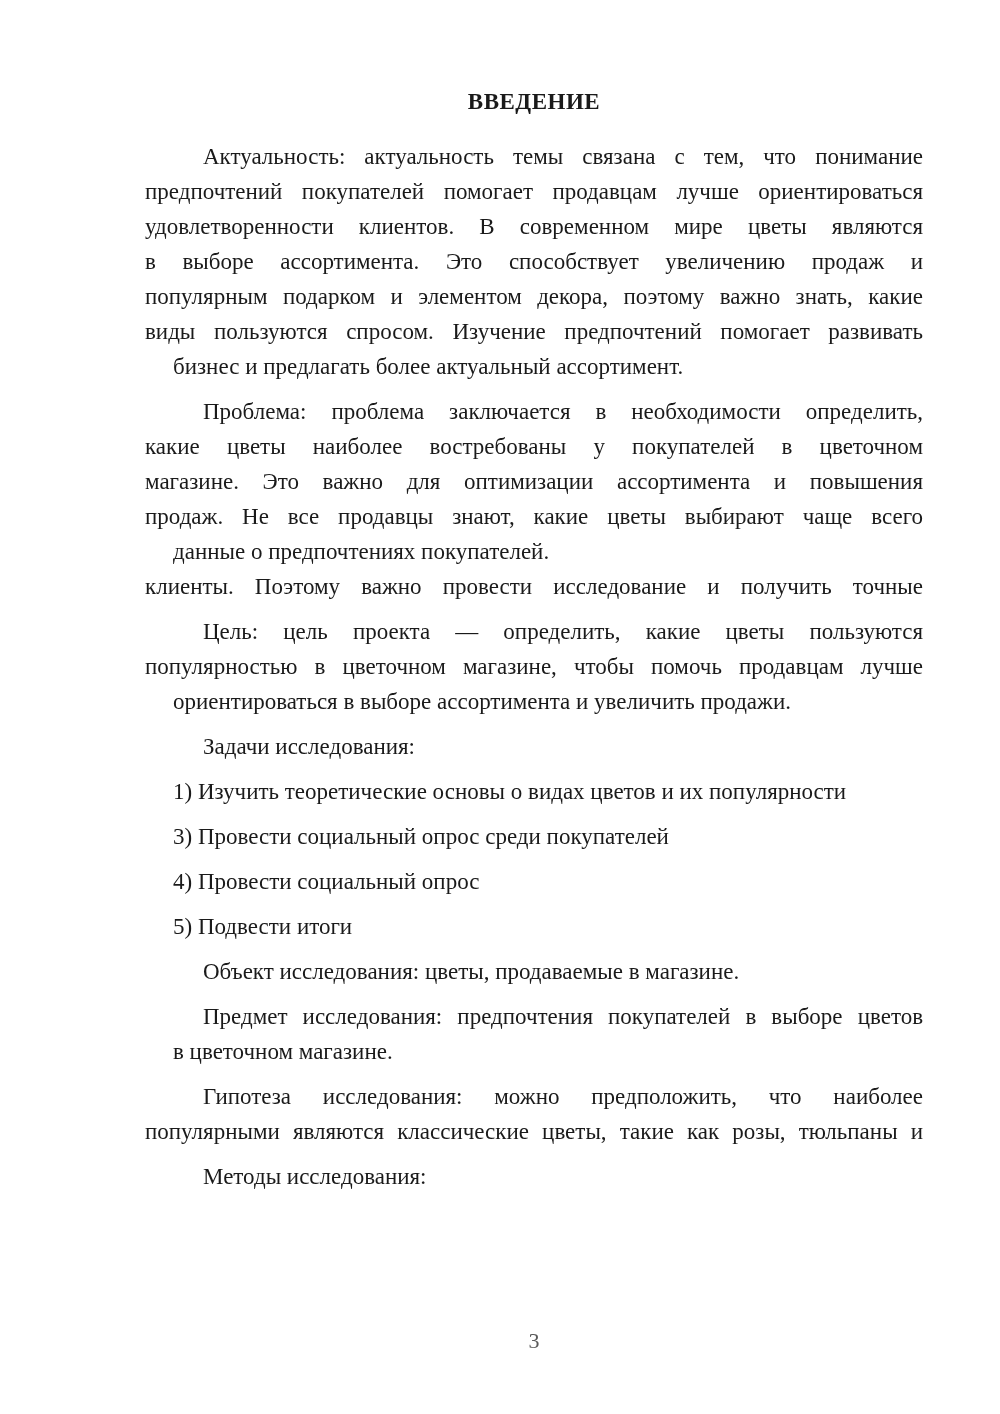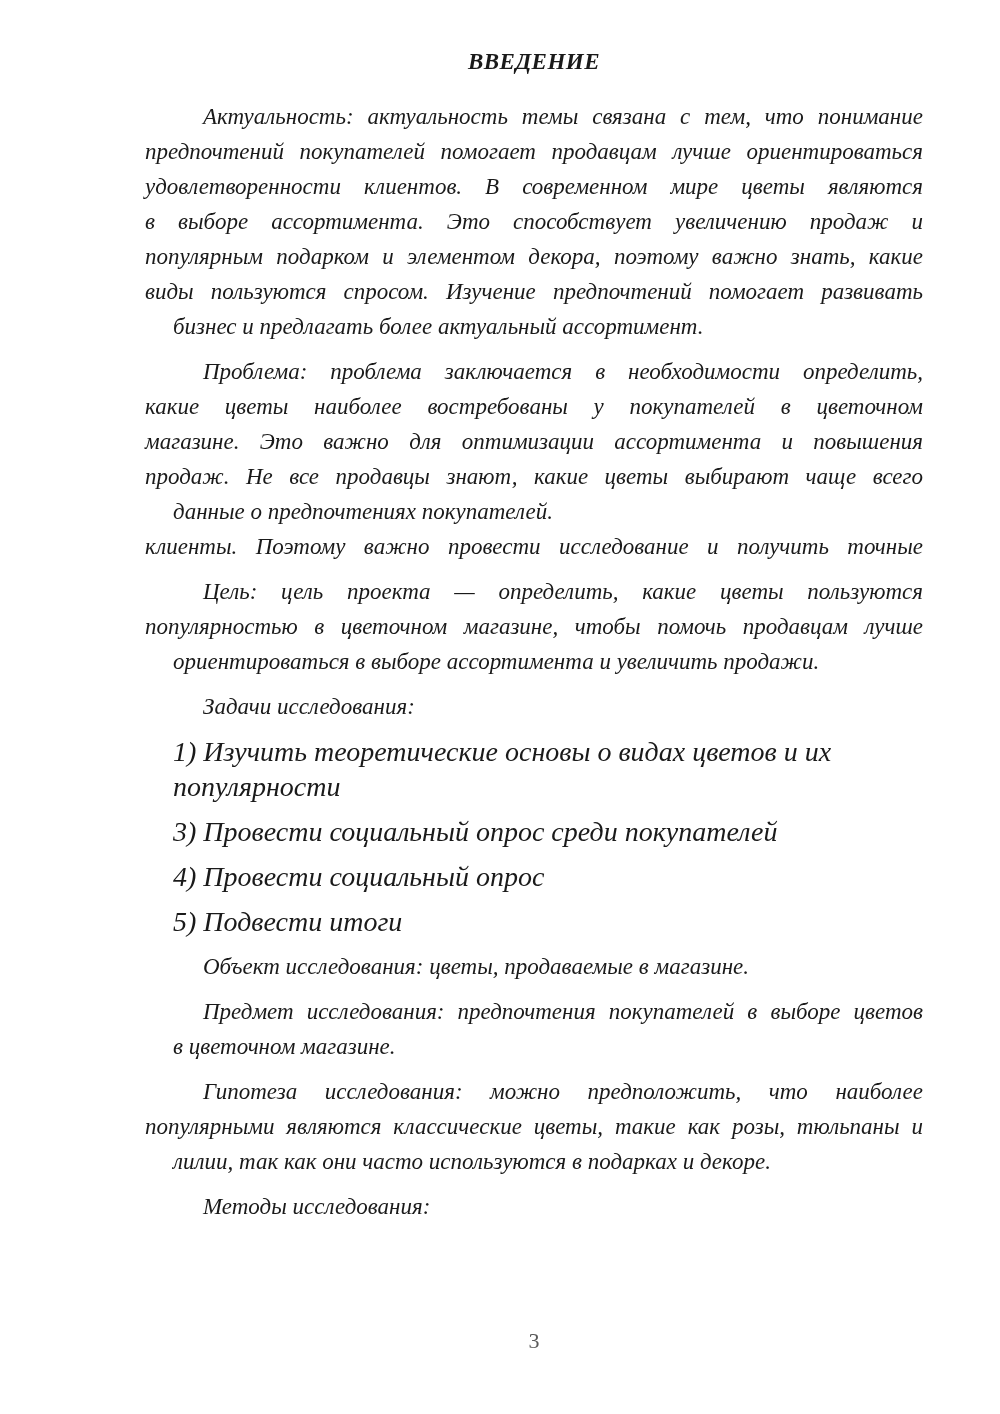--- a/index.html
+++ b/index.html
@@ -18,23 +18,22 @@
     position: relative;
     width: 1000px;
     height: 1414px;
     background: #ffffff;
   }
   .content {
     position: absolute;
     left: 145px;
     top: 0;
     width: 778px;
-    padding-top: 44px;
+    padding-top: 84px;
     box-sizing: content-box;
-    font-style: italic;
   }
   .doc-title {
     margin: 0 0 20px 0;
     text-align: center;
     font-weight: bold;
     font-size: 23px;
     line-height: 35px;
     letter-spacing: 0.5px;
   }
   .para {
@@ -54,21 +53,21 @@
     text-align-last: left;
     margin-left: 28px;
   }
   .single {
     text-indent: 58px;
     text-align: center;
     text-align-last: left;
   }
   .task {
     margin: 0 0 10px 28px;
-    font-size: 28px;
+    font-size: 23px;
     line-height: 35px;
     text-align: left;
   }
   .page-number {
     position: absolute;
     top: 1323px;
     left: 145px;
     width: 778px;
     text-align: center;
     font-size: 22px;
@@ -125,21 +124,20 @@
     </div>
 
     <div class="para">
       <div class="line first">Предмет исследования: предпочтения покупателей в выборе цветов</div>
       <div class="line last">в цветочном магазине.</div>
     </div>
 
     <div class="para">
       <div class="line first">Гипотеза исследования: можно предположить, что наиболее</div>
       <div class="line">популярными являются классические цветы, такие как розы, тюльпаны и</div>
-      <div class="line last">лилии, так как они часто используются в подарках и декоре.</div>
     </div>
 
     <div class="para">
       <div class="single">Методы исследования:</div>
     </div>
 
   </div>
 
   <div class="page-number">3</div>
 </div>

